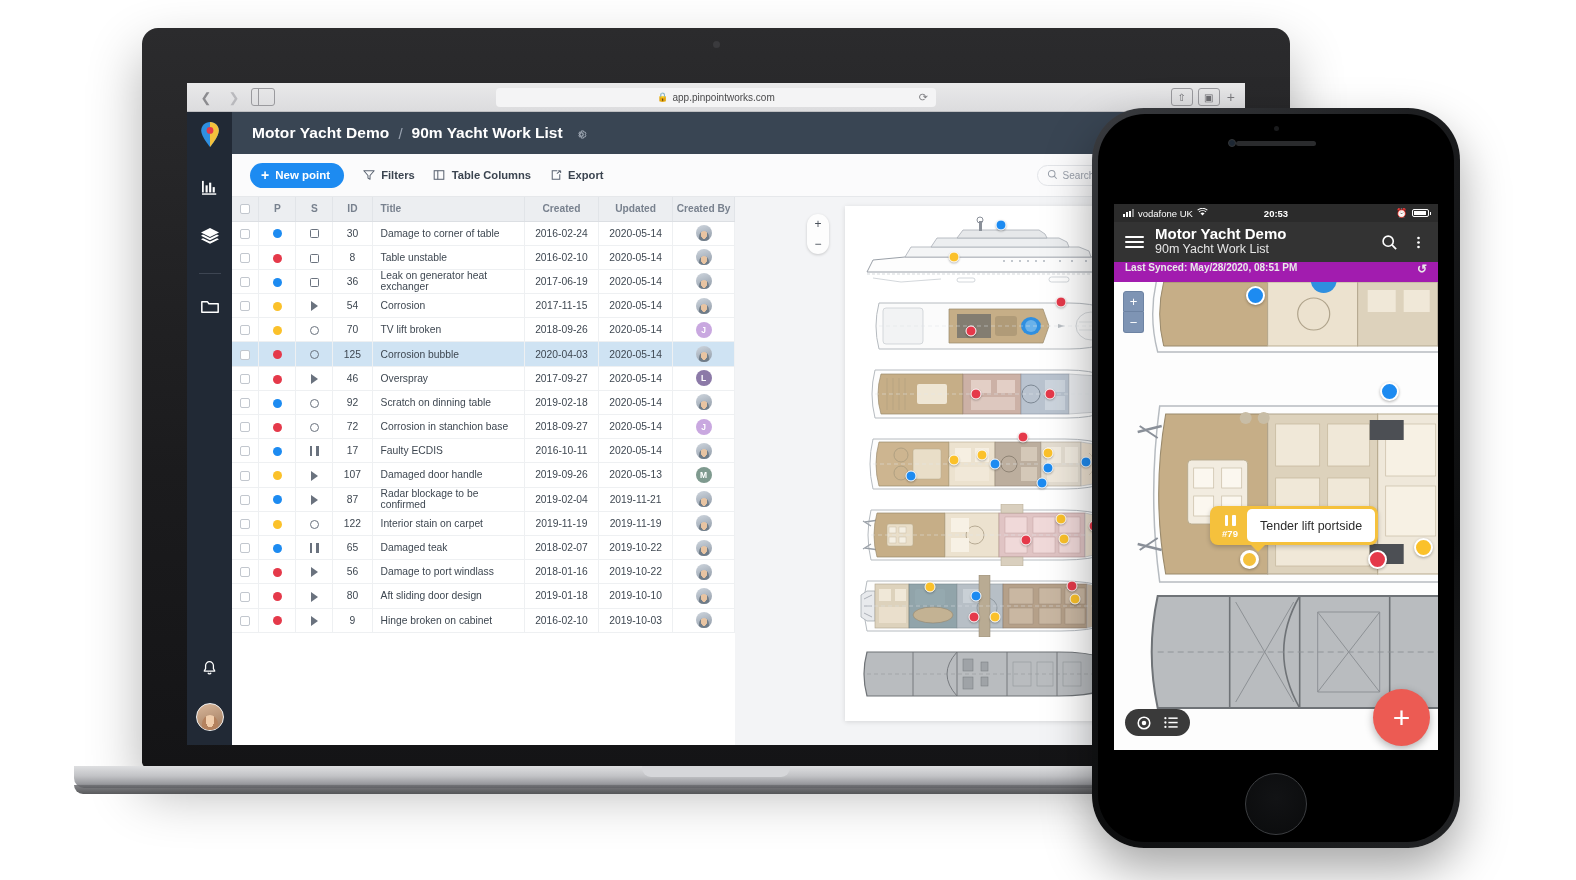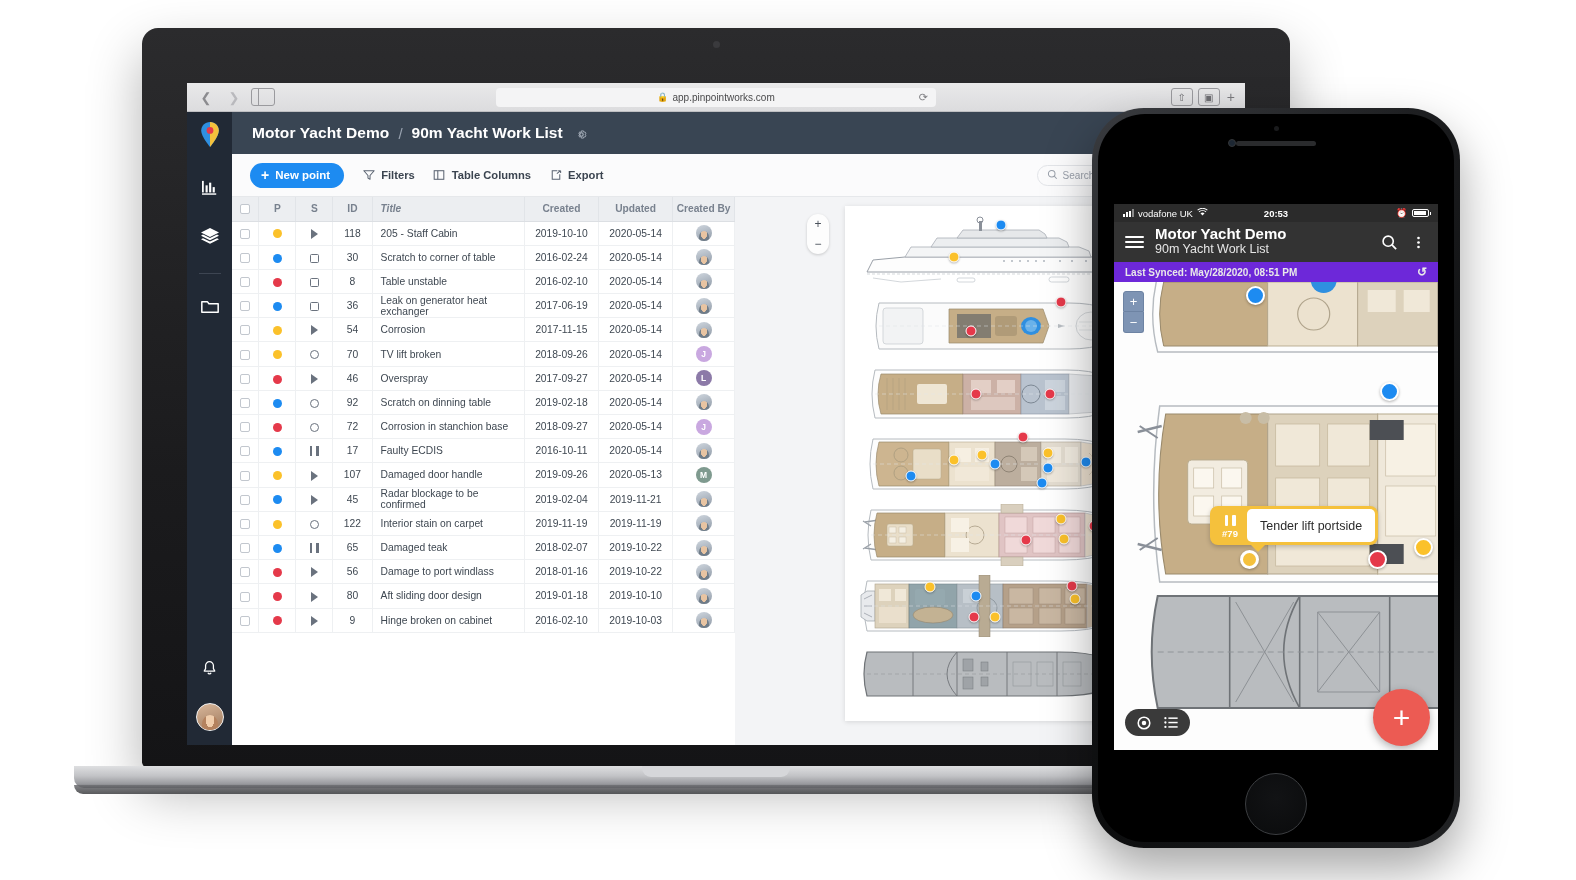--- a/index.html
+++ b/index.html
@@ -141,21 +141,21 @@
     font-size: 10.3px; color: #3e4751; border-bottom: 1px solid #eef0f2;
     border-right: 1px solid #eef0f2; height: 24.2px; padding: 0;
   }
   .c-chk  { width: 26px; text-align:center; }
   .c-p    { width: 36px; text-align:center; }
   .c-s    { width: 36px; text-align:center; }
   .c-id   { width: 38px; text-align:center; }
   .c-title{ width: 148px; padding-left: 8px !important; }
   .c-date { width: 72px; text-align:center; }
   .c-by   { width: 60px; text-align:center; }
-  th.c-title { padding-left: 8px !important; font-style: italic; }
+  th.c-title { padding-left: 8px !important; }
   th.c-chk, th.c-p, th.c-s, th.c-id, th.c-date, th.c-by { text-align:center; }
   .chk {
     width: 10px; height: 10px; border: 1.2px solid #c2c7ce; border-radius: 2px;
     display: inline-block; vertical-align: middle; background: #fff;
   }
   .dot { width: 9px; height: 9px; border-radius: 50%; display: inline-block; vertical-align: middle; }
   .dot.red{background:#e5394a} .dot.blue{background:#1d8bf1} .dot.yellow{background:#fbc12a}
   .st { display:inline-block; vertical-align: middle; color: #626b77; }
   .st.play { width:0;height:0;border-left:7px solid #6a727e;border-top:5px solid transparent;border-bottom:5px solid transparent;}
   .st.square { width:9px;height:9px;border:1.6px solid #6a727e;border-radius:1.5px;}
@@ -222,21 +222,21 @@
   .batt::after{content:"";position:absolute;right:-3px;top:2px;width:1.5px;height:3px;background:#fff;}
   .batt i{position:absolute;left:1px;top:1px;bottom:1px;width:12px;background:#fff;}
 
   .ph-header { height:40px; background:#333333; display:flex; align-items:center; padding:0 11px; gap:11px; }
   .burger { width:19px; display:flex; flex-direction:column; gap:3.4px; }
   .burger i { display:block; height:2px; background:#fff; border-radius:1px;}
   .ph-titles { flex:1; min-width:0; }
   .ph-t1 { color:#fff; font-size:15px; font-weight:600; line-height:1.05; }
   .ph-t2 { color:#e6e6e6; font-size:12.5px; line-height:1.25; }
   .ph-hicon { color:#fff; width:18px; display:flex;align-items:center;justify-content:center;}
-  .ph-sync { height:20px; background:#6d28d9; display:flex; align-items:center; padding:0 11px; }
+  .ph-sync { height:20px; background:#a21caf; display:flex; align-items:flex-start; padding:0 11px; }
   .ph-sync span { color:#e9e9e9; font-size:10px; font-weight:600; }
   .ph-sync .sync-ico { margin-left:auto; color:#e9e9e9; font-size:12px; }
 
   .ph-map { position:relative; flex:1; background:#fdfdfd; overflow:hidden; height: 468px; }
   .ph-zoom { position:absolute; left:9px; top:9px; width:21px; z-index:6; }
   .ph-zoom div {
     height:21px; background:#7e94b4; color:#fff; display:flex;align-items:center;justify-content:center;
     font-size:13px; border:1px solid #6d83a3;
   }
   .ph-zoom div:first-child{border-radius:3px 3px 0 0;}
@@ -419,34 +419,24 @@
                     <th class="c-id">ID</th>
                     <th class="c-title">Title</th>
                     <th class="c-date">Created</th>
                     <th class="c-date">Updated</th>
                     <th class="c-by">Created By</th>
                   </tr>
                 </thead>
                 <tbody id="tbody">
                     <tr>
                       <td class="c-chk"><span class="chk"></span></td>
-                      <td class="c-p"><span class="dot yellow"></span></td>
-                      <td class="c-s"><span class="st play"></span></td>
-                      <td class="c-id">118</td>
-                      <td class="c-title">205 - Staff Cabin</td>
-                      <td class="c-date">2019-10-10</td>
-                      <td class="c-date">2020-05-14</td>
-                      <td class="c-by"><span class="av photo"></span></td>
-                    </tr>
-                    <tr>
-                      <td class="c-chk"><span class="chk"></span></td>
                       <td class="c-p"><span class="dot blue"></span></td>
                       <td class="c-s"><span class="st square"></span></td>
                       <td class="c-id">30</td>
-                      <td class="c-title">Scratch to corner of table</td>
+                      <td class="c-title">Damage to corner of table</td>
                       <td class="c-date">2016-02-24</td>
                       <td class="c-date">2020-05-14</td>
                       <td class="c-by"><span class="av photo"></span></td>
                     </tr>
                     <tr>
                       <td class="c-chk"><span class="chk"></span></td>
                       <td class="c-p"><span class="dot red"></span></td>
                       <td class="c-s"><span class="st square"></span></td>
                       <td class="c-id">8</td>
                       <td class="c-title">Table unstable</td>
@@ -477,20 +467,30 @@
                     <tr>
                       <td class="c-chk"><span class="chk"></span></td>
                       <td class="c-p"><span class="dot yellow"></span></td>
                       <td class="c-s"><span class="st circle"></span></td>
                       <td class="c-id">70</td>
                       <td class="c-title">TV lift broken</td>
                       <td class="c-date">2018-09-26</td>
                       <td class="c-date">2020-05-14</td>
                       <td class="c-by"><span class="av letter" style="background:#c9a8e0">J</span></td>
                     </tr>
+                    <tr class="sel">
+                      <td class="c-chk"><span class="chk"></span></td>
+                      <td class="c-p"><span class="dot red"></span></td>
+                      <td class="c-s"><span class="st circle"></span></td>
+                      <td class="c-id">125</td>
+                      <td class="c-title">Corrosion bubble</td>
+                      <td class="c-date">2020-04-03</td>
+                      <td class="c-date">2020-05-14</td>
+                      <td class="c-by"><span class="av photo"></span></td>
+                    </tr>
                     <tr>
                       <td class="c-chk"><span class="chk"></span></td>
                       <td class="c-p"><span class="dot red"></span></td>
                       <td class="c-s"><span class="st play"></span></td>
                       <td class="c-id">46</td>
                       <td class="c-title">Overspray</td>
                       <td class="c-date">2017-09-27</td>
                       <td class="c-date">2020-05-14</td>
                       <td class="c-by"><span class="av letter" style="background:#8c7aa8">L</span></td>
                     </tr>
@@ -531,21 +531,21 @@
                       <td class="c-id">107</td>
                       <td class="c-title">Damaged door handle</td>
                       <td class="c-date">2019-09-26</td>
                       <td class="c-date">2020-05-13</td>
                       <td class="c-by"><span class="av letter" style="background:#7f9a8f">M</span></td>
                     </tr>
                     <tr>
                       <td class="c-chk"><span class="chk"></span></td>
                       <td class="c-p"><span class="dot blue"></span></td>
                       <td class="c-s"><span class="st play"></span></td>
-                      <td class="c-id">45</td>
+                      <td class="c-id">87</td>
                       <td class="c-title">Radar blockage to be confirmed</td>
                       <td class="c-date">2019-02-04</td>
                       <td class="c-date">2019-11-21</td>
                       <td class="c-by"><span class="av photo"></span></td>
                     </tr>
                     <tr>
                       <td class="c-chk"><span class="chk"></span></td>
                       <td class="c-p"><span class="dot yellow"></span></td>
                       <td class="c-s"><span class="st circle"></span></td>
                       <td class="c-id">122</td>

